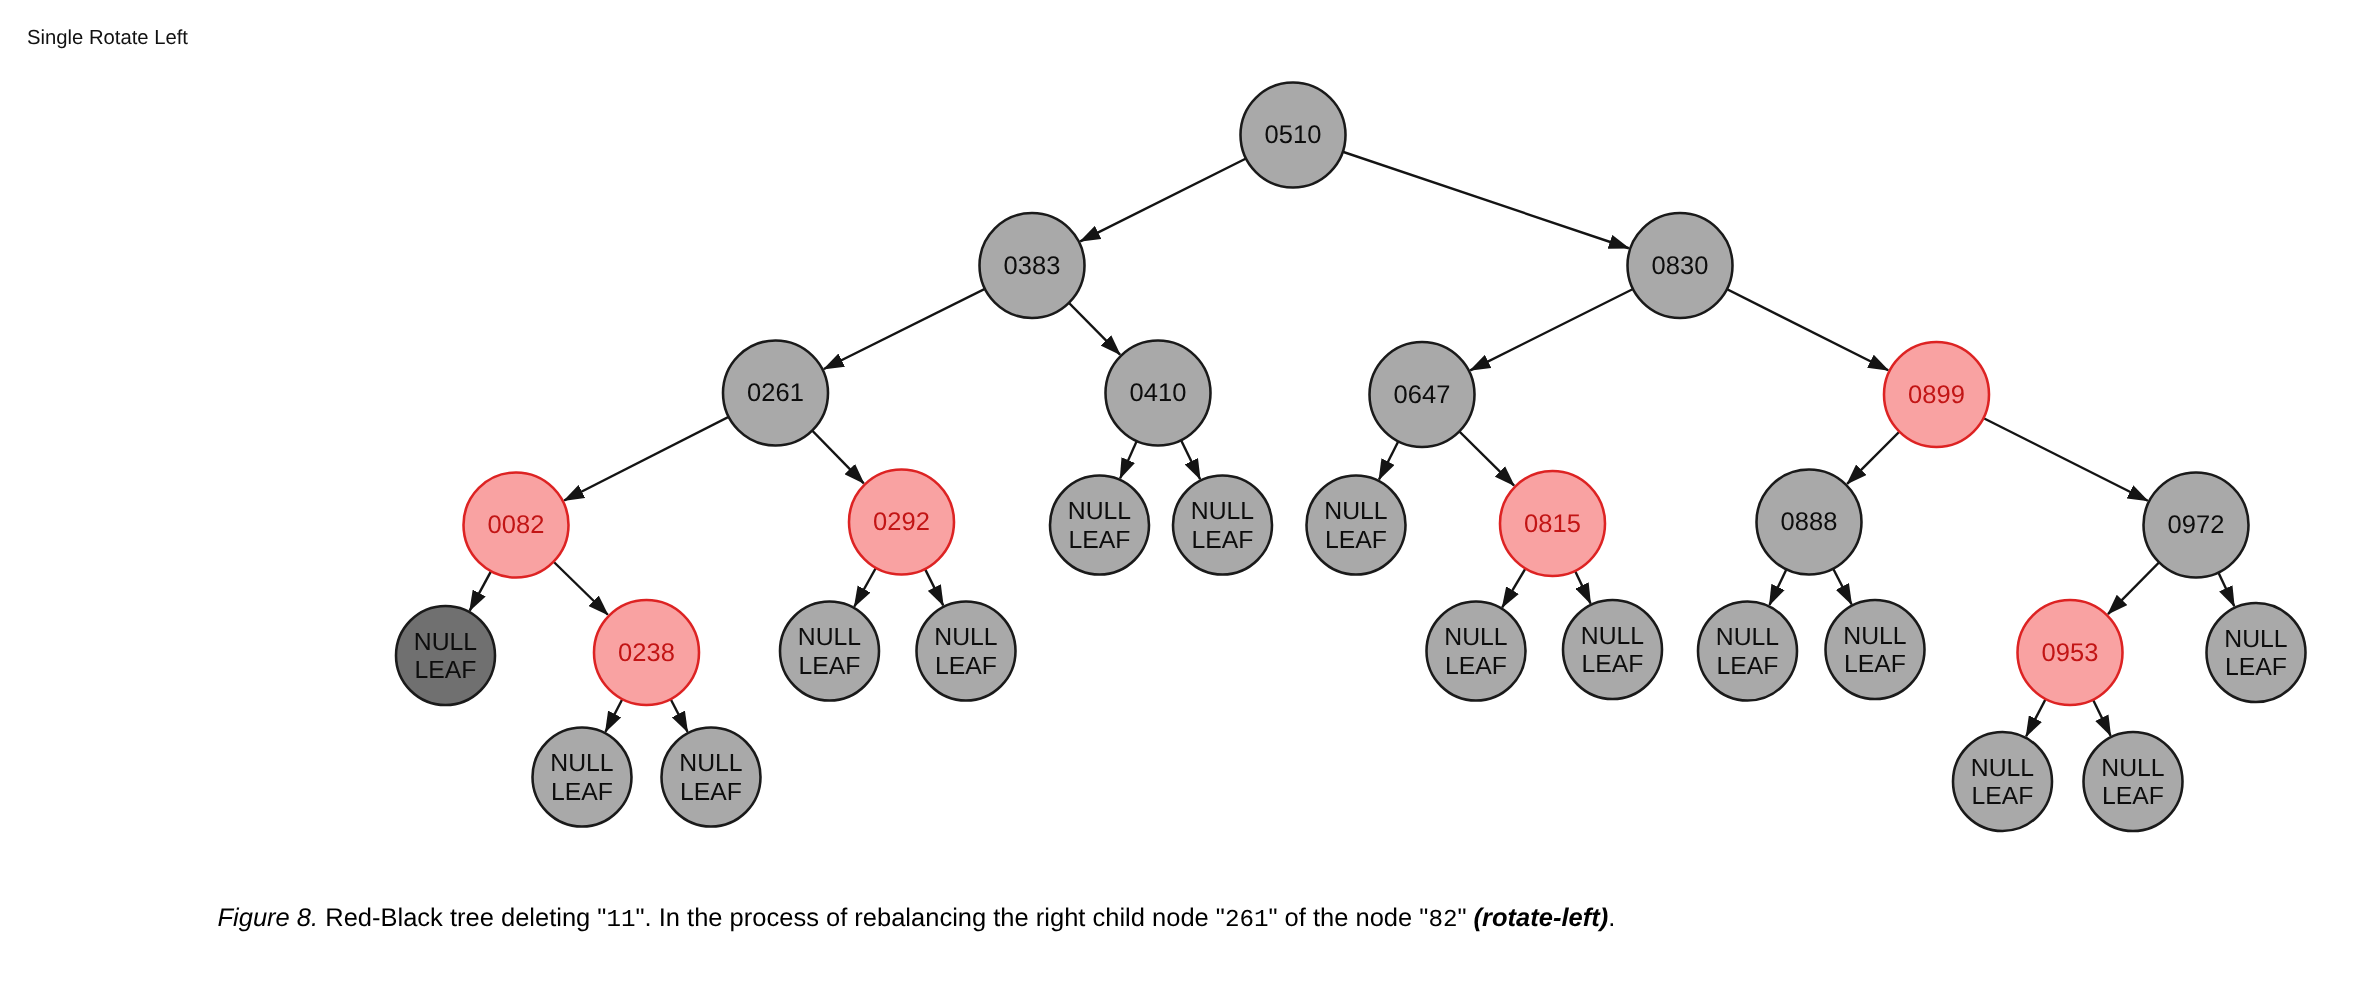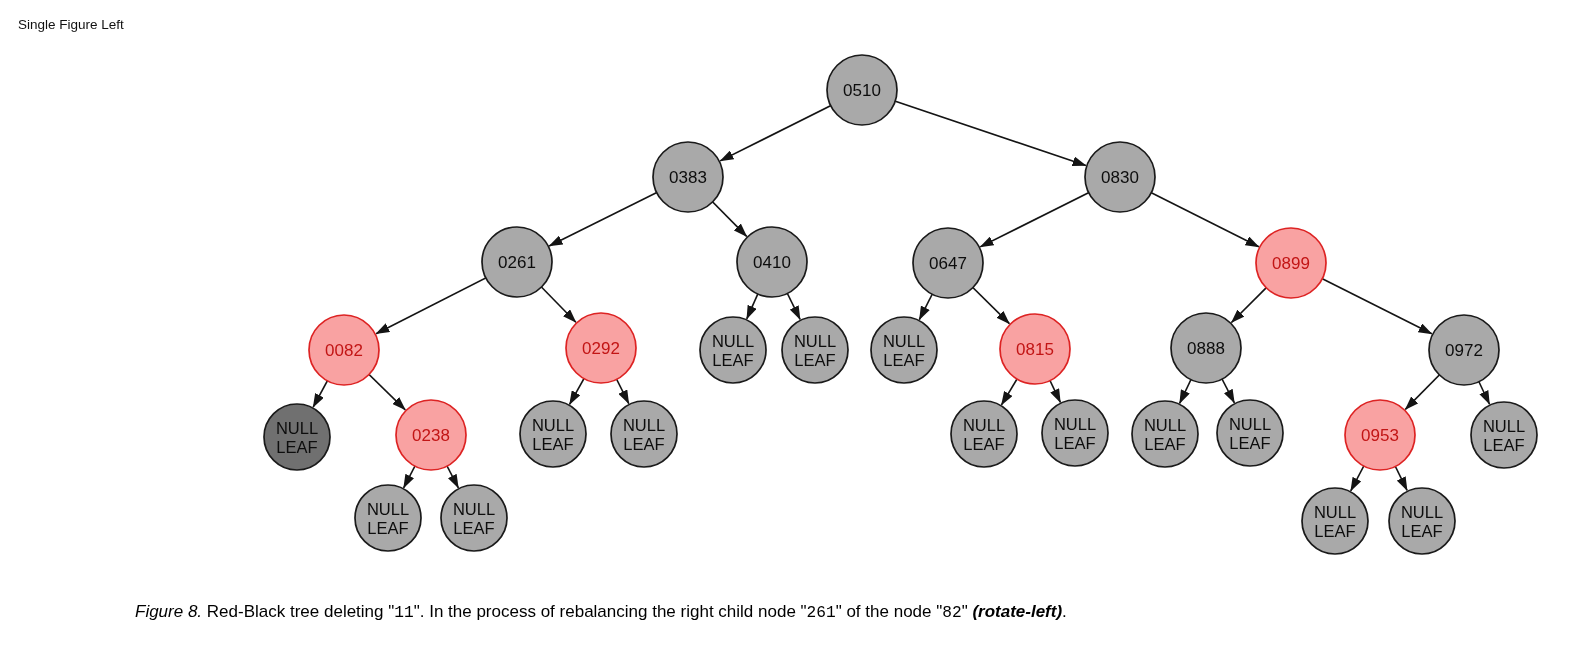--- a/index.html
+++ b/index.html
@@ -23,42 +23,42 @@
     color: #111;
     white-space: nowrap;
   }
   .tree-svg {
     position: absolute;
     left: 0;
     top: 0;
   }
   .caption {
     position: absolute;
-    left: 135px;
+    left: 145px;
     top: 601px;
     font-size: 17px;
     line-height: 1.3;
     white-space: nowrap;
     color: #000;
   }
   .seg-normal { font-style: normal; font-weight: normal; }
   .seg-italic { font-style: italic; }
   .seg-bold-italic { font-style: italic; font-weight: bold; }
   .seg-mono {
     font-family: "Liberation Mono", "DejaVu Sans Mono", monospace;
     font-size: 0.95em;
   }
   svg text {
     font-family: "Liberation Sans", sans-serif;
   }
 </style>
 </head>
 <body>
 
-<div class="diagram-title">Single Figure Left</div>
+<div class="diagram-title">Single Rotate Left</div>
 
 <svg class="tree-svg" width="1570" height="590" viewBox="0 0 1570 590">
     <defs>
       <marker id="arrowhead" viewBox="0 0 10 7" markerWidth="14" markerHeight="10" refX="9.5" refY="3.5" orient="auto" markerUnits="userSpaceOnUse">
         <path d="M0,0 L10,3.5 L0,7 Z" fill="#141414"></path>
       </marker>
     </defs>
     <line x1="862" y1="90" x2="720.199378875997" y2="160.90031056200152" stroke="#141414" stroke-width="1.6" marker-end="url(#arrowhead)"></line>
     <line x1="862" y1="90" x2="1085.8872745427652" y2="165.49687164814176" stroke="#141414" stroke-width="1.6" marker-end="url(#arrowhead)"></line>
     <line x1="688" y1="177" x2="549.2369946634734" y2="245.97576288657754" stroke="#141414" stroke-width="1.6" marker-end="url(#arrowhead)"></line>

